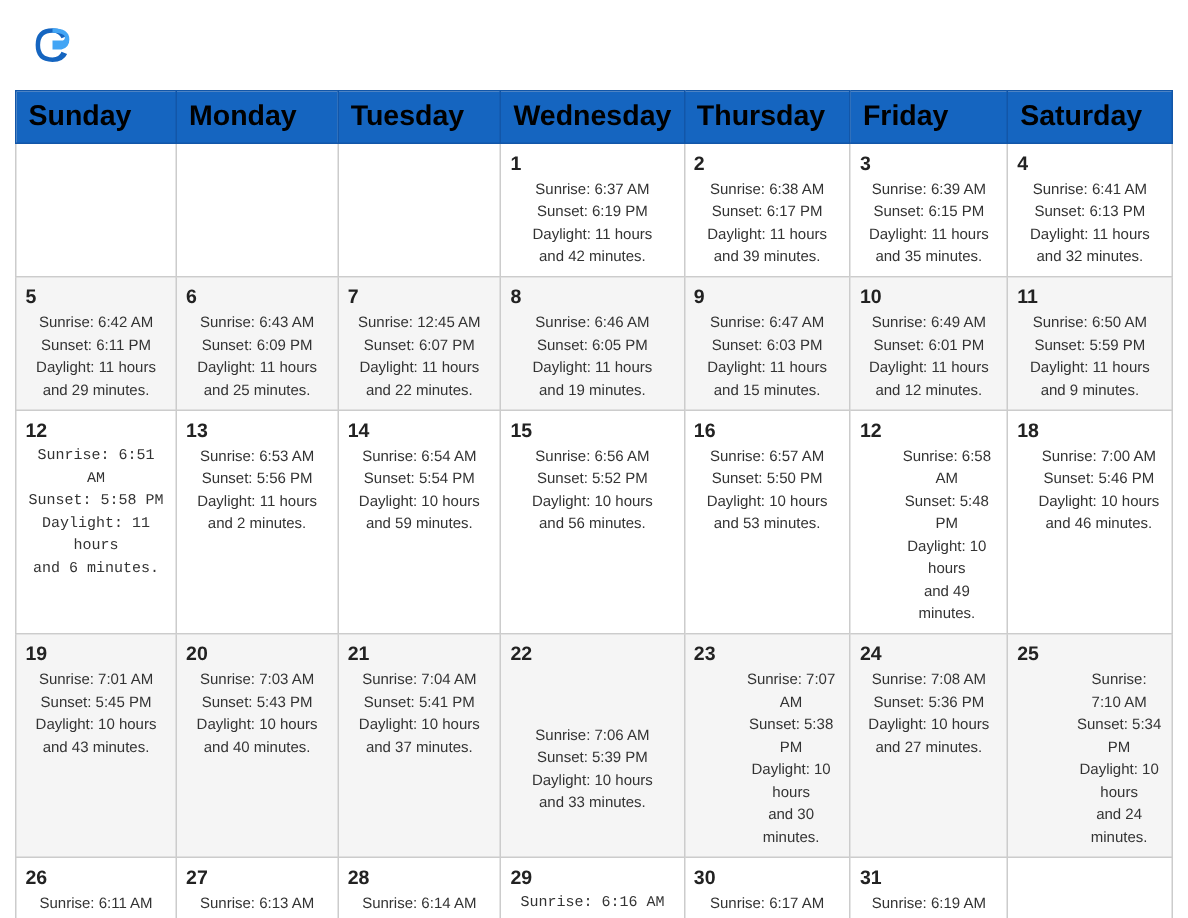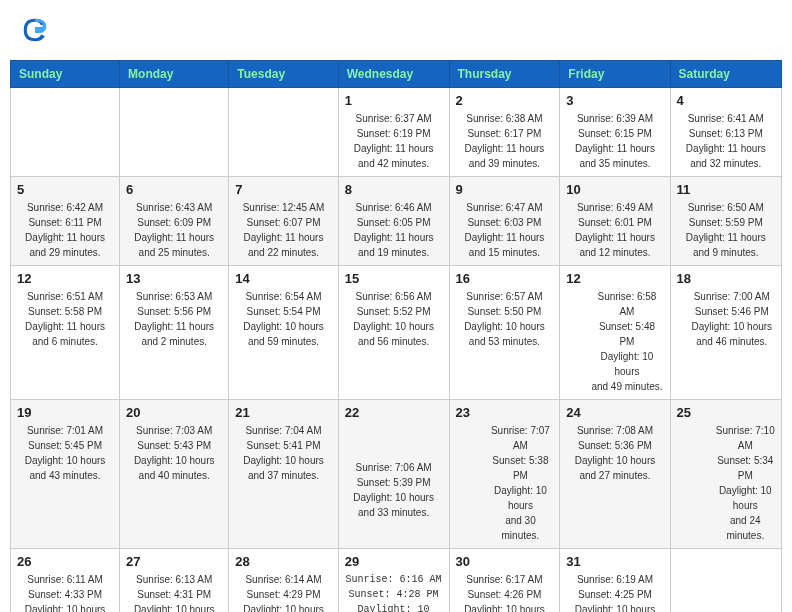--- a/index.html
+++ b/index.html
@@ -48,24 +48,24 @@
       font-size: 16px;
       color: #555;
     }
     .calendar {
       width: 100%;
       border-collapse: collapse;
       border: 1px solid #ccc;
     }
     .calendar th {
       background-color: #1565c0;
-      color: #86efac;
+      color: #000000;
       text-align: left;
       padding: 6px 8px;
-      font-size: 12px;
+      font-size: 19px;
       border: 1px solid #1256a8;
     }
     .calendar td {
       vertical-align: top;
       padding: 5px 6px;
       border: 1px solid #ccc;
       font-size: 11px;
       color: #333;
       width: 113px;
       min-height: 90px;
@@ -202,21 +202,21 @@
           <div class="day-number">11</div>
           <div class="day-info" style="white-space: pre-line;">Sunrise: 6:50 AM
 Sunset: 5:59 PM
 Daylight: 11 hours
 and 9 minutes.</div>
         </td>
       </tr>
       <tr>
         <td>
           <div class="day-number">12</div>
-          <div class="day-info" style="white-space: pre-line;">Sunrise: 6:51 AM
+          <div class="day-info" style="white-space: pre-line; font-family: Liberation Mono, monospace;">Sunrise: 6:51 AM
 Sunset: 5:58 PM
 Daylight: 11 hours
 and 6 minutes.</div>
         </td>
         <td>
           <div class="day-number">13</div>
           <div class="day-info" style="white-space: pre-line;">Sunrise: 6:53 AM
 Sunset: 5:56 PM
 Daylight: 11 hours
 and 2 minutes.</div>

